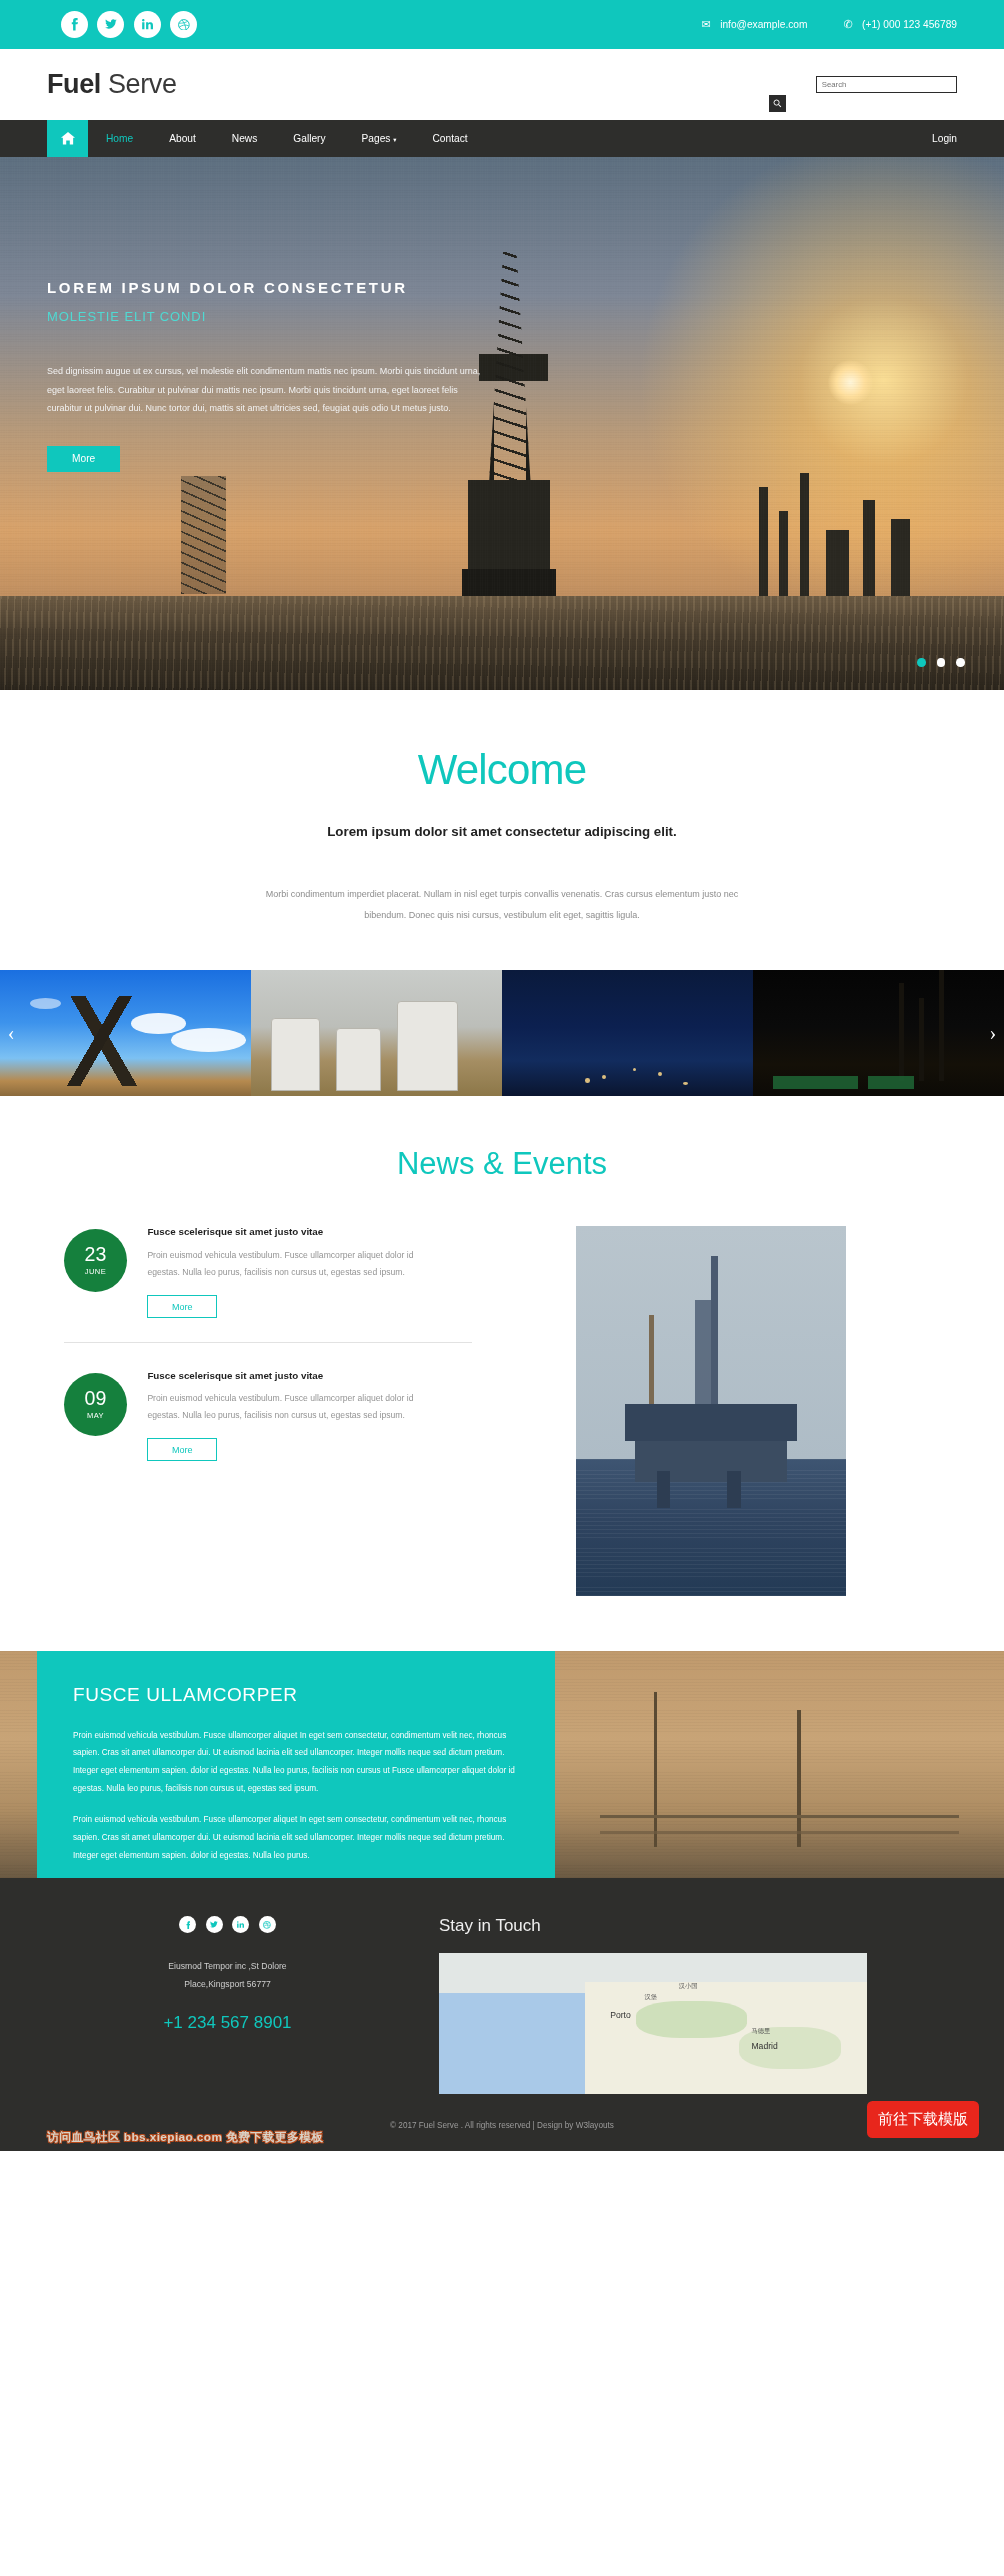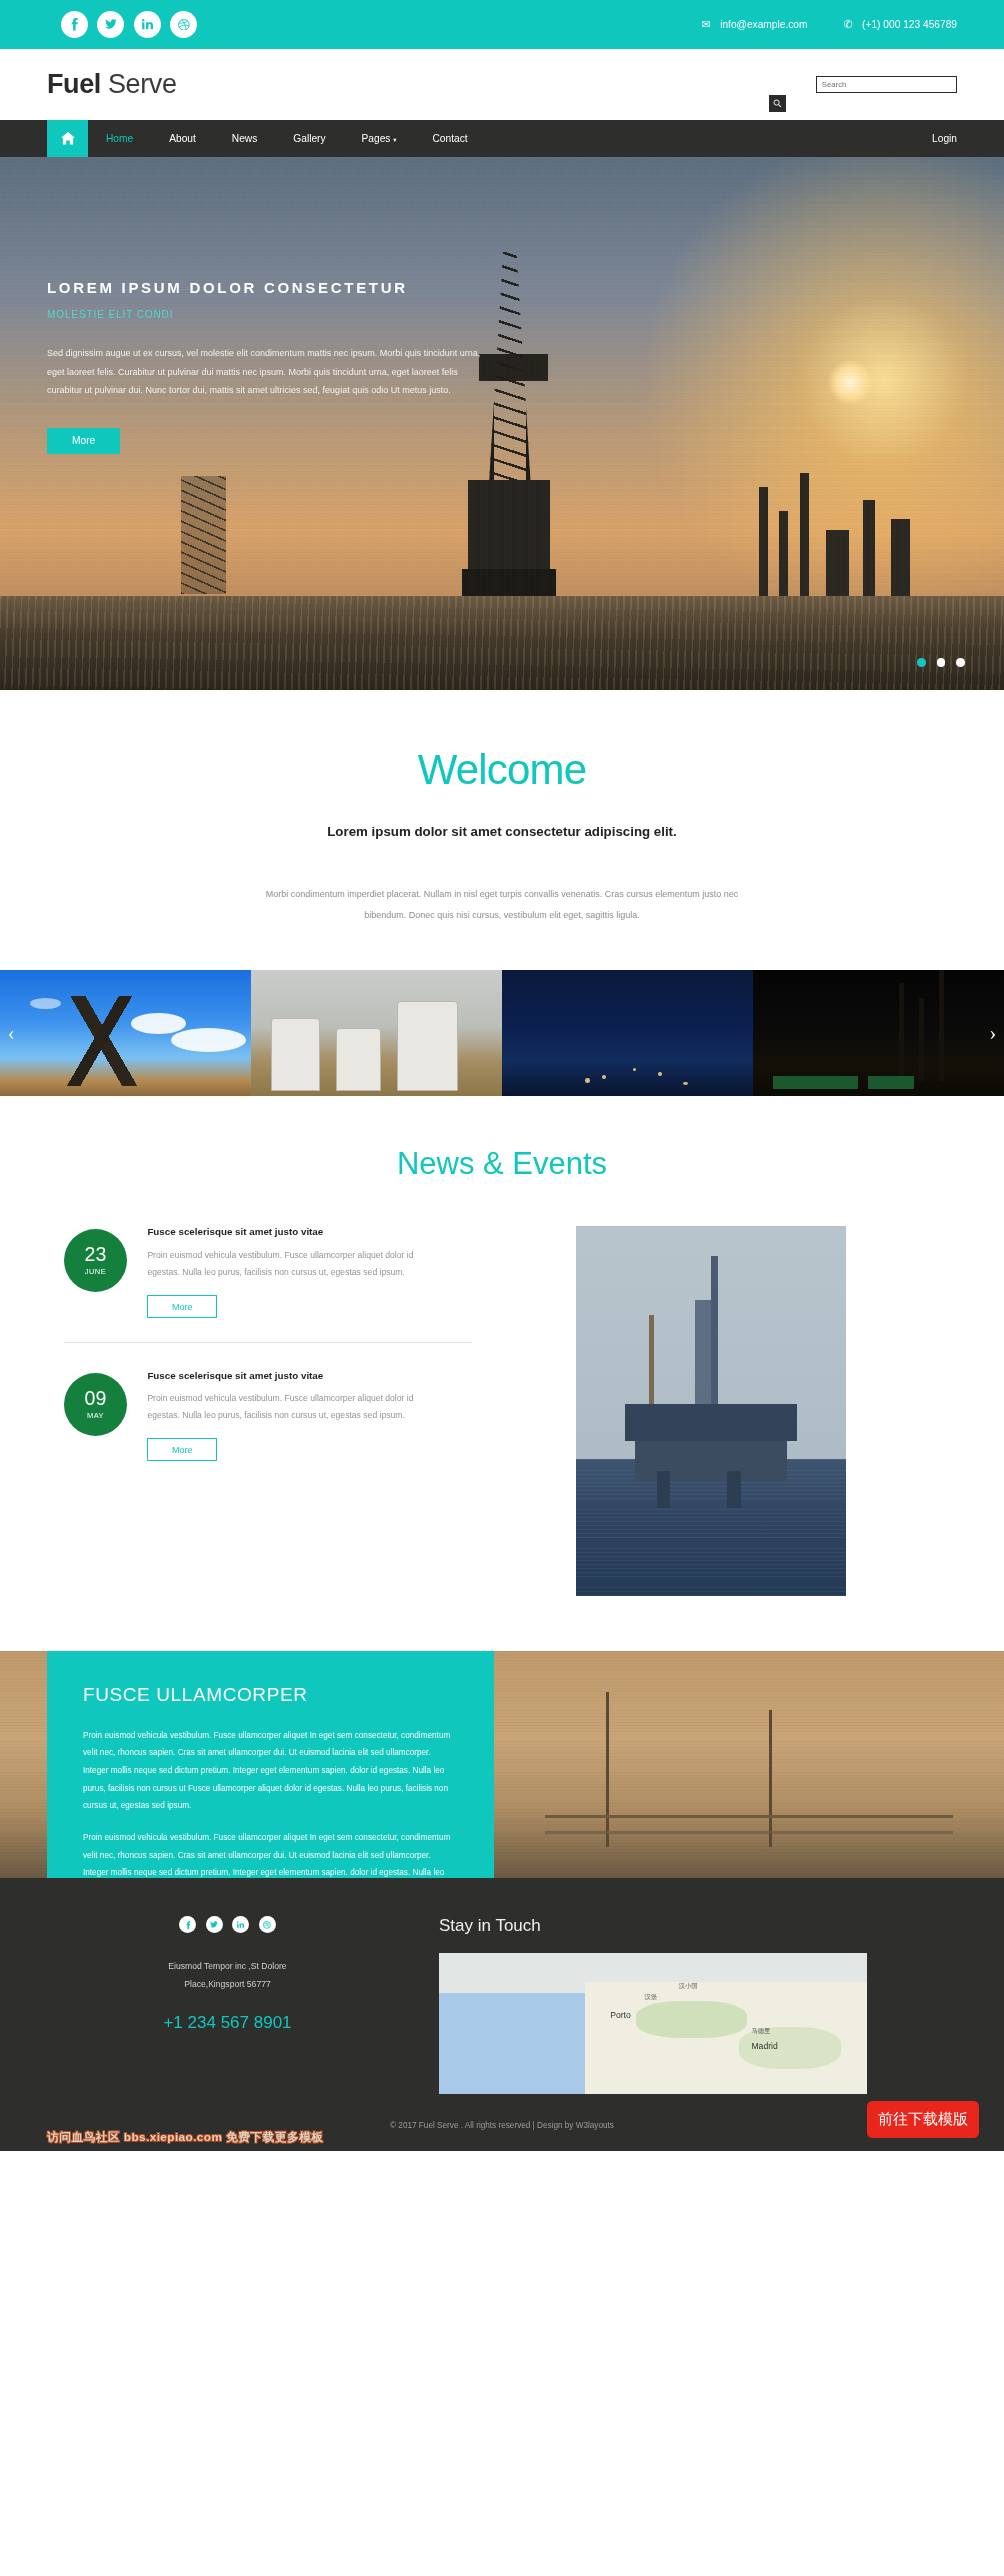--- a/index.html
+++ b/index.html
@@ -111,21 +111,21 @@
     position:absolute; left:0; right:0; bottom:0; height:94px;
     background:linear-gradient(180deg,#6b5a43 0%, #463b2c 40%, #2a241b 100%);
   }
   .ground-tex { position:absolute; left:0; right:0; bottom:0; height:94px; opacity:.5;
     background:repeating-linear-gradient(92deg, rgba(255,220,170,.25) 0 1.6px, rgba(0,0,0,0) 1.6px 7px); }
   .hero-inner { position:relative; padding:122px 0 0 47px; max-width:502px; z-index:5; }
   .hero-h1 {
     color:#ffffff; font-size:15px; letter-spacing:2.7px; font-weight:bold;
     text-transform:uppercase; margin-bottom:13.3px;
   }
-  .hero-sub { color:#4fd9d2; font-size:10px; letter-spacing:0.9px; text-transform:uppercase; margin-bottom:24px; }
+  .hero-sub { color:#4fd9d2; font-size:13px; letter-spacing:0.9px; text-transform:uppercase; margin-bottom:38px; }
   .hero-p { color:#f2f2f2; font-size:9px; line-height:2.05; max-width:439px; margin-bottom:28px; }
   .btn-more {
     display:inline-block; background:#0fc7bd; color:#fff; border:none;
     font-size:10.2px; padding:7.8px 25px; cursor:pointer; font-family:"Liberation Sans", sans-serif;
   }
   .hero-dots { position:absolute; right:39px; bottom:23.5px; display:flex; gap:11px; z-index:6; }
   .hero-dots i { width:8.6px; height:8.6px; border-radius:50%; background:#fff; display:block; cursor:pointer; }
   .hero-dots i.on { background:#0fc7bd; }
 
   
@@ -186,21 +186,21 @@
     background:repeating-linear-gradient(0deg, rgba(255,255,255,.16) 0 0.8px, rgba(0,0,0,0) 0.8px 3.9px);}
   .rig-body{position:absolute;left:22%;bottom:31%;width:56%;height:13%;background:#3b4c61;}
   .rig-leg{position:absolute;bottom:24%;background:#2d3d52;}
   .rig-mast{position:absolute;background:#4a5a70;}
 
   
   .split { display:flex; height:227px; position:relative; overflow:hidden;
     background:linear-gradient(180deg,#c09a6d 0%, #c8a477 40%, #ae8d63 70%, #6b5a43 100%); }
   .split-bgtex{position:absolute;inset:0;opacity:.25;
     background:repeating-linear-gradient(0deg, rgba(0,0,0,.12) 0 0.8px, rgba(0,0,0,0) 0.8px 3.1px);}
-  .split-left { position:relative; margin-left:47px; width:447px; background:#0fc7bd; color:#fff;
+  .split-left { position:relative; margin-left:37px; width:518px; background:#0fc7bd; color:#fff;
     padding:33px 36px 23.5px; }
   .split-left h3 { font-size:19px; font-weight:300; letter-spacing:0.6px; margin-bottom:20.4px; }
   .split-left p { font-size:8.2px; line-height:2.15; margin-bottom:14px; }
   .split-right { flex:1; position:relative; }
   .pole{position:absolute;background:#5a4a33;}
   .rail{position:absolute;background:#6d5b41;height:3.1px;}
 
   
   .footer { background:#2e2e2c; padding:38px 47px 0; display:flex; gap:31px; position:relative; }
   .foot-left { width:361px; text-align:center; }

